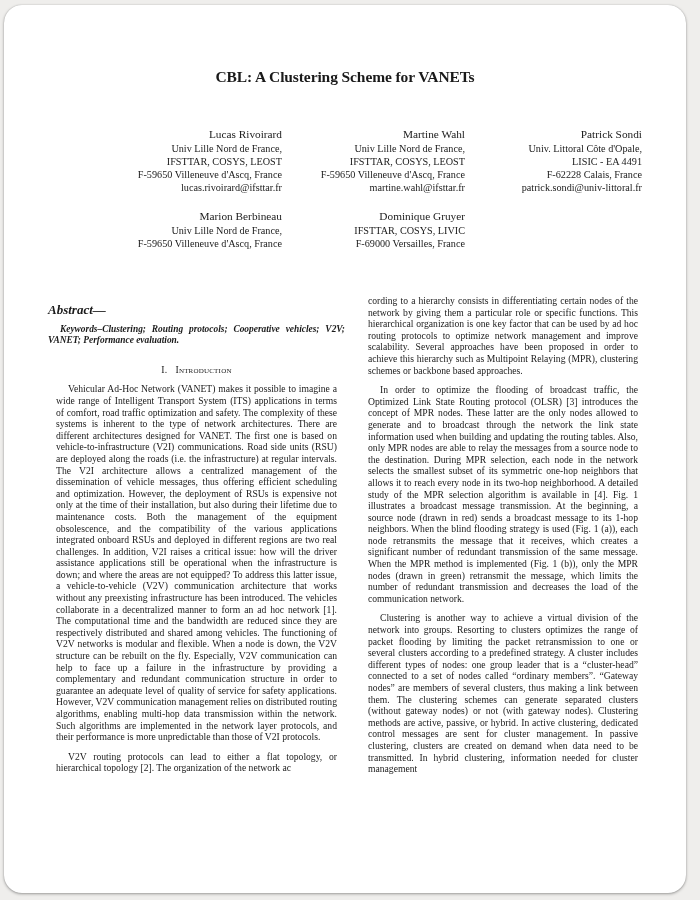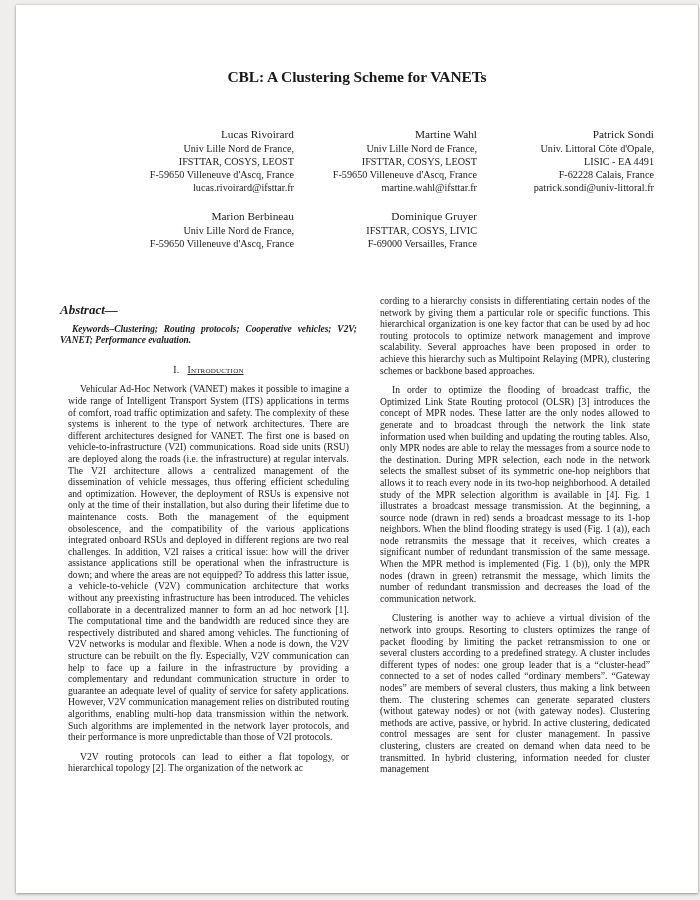--- a/index.html
+++ b/index.html
@@ -4,23 +4,24 @@
 <style>
   html, body { margin: 0; padding: 0; }
   body {
     width: 700px; height: 900px; overflow: hidden;
     background: #efeeec;
     font-family: "Liberation Serif", "DejaVu Serif", serif;
     color: #1a1a1a;
     position: relative;
   }
   .page {
-    position: absolute; left: 16px; top: 5px; width: 682px; height: 888px;
+    position: absolute; left: 4px; top: 5px; width: 682px; height: 888px;
     background: #ffffff;
     box-shadow: 0 1px 3px rgba(0,0,0,0.35), 0 0 1px rgba(0,0,0,0.25);
+    border-radius: 18px;
   }
   .title {
     position: absolute; left: 0; right: 0; top: 63px;
     text-align: center; font-weight: bold; font-size: 15.5px; letter-spacing: -0.1px;
   }
   .author {
     position: absolute; width: 200px; text-align: right;
     font-size: 10.2px; line-height: 13px;
   }
   .author .name { font-size: 11.3px; line-height: 16px; }
@@ -32,21 +33,21 @@
   .col-left { left: 44px; top: 282px; width: 297px; }
   .col-right { left: 356px; top: 282px; width: 286px; }
   .col p { margin: 8px; text-indent: 12px; }
   .col p.noindent { text-indent: 0; }
   .col p.gap { margin-top: 6px; }
   .abstract-label { font-style: italic; font-weight: bold; font-size: 13px; margin: 17px 0 8px 0; }
   .keywords { font-style: italic; font-weight: bold; font-size: 9.4px; text-indent: 12px; margin: 0 0 17px 0; }
   .section-heading {
     text-align: center; font-size: 9.8px; margin: 0 0 1px 0; letter-spacing: 0.2px;
   }
-  .section-heading .sc { font-variant: small-caps; text-decoration: underline; }
+  .section-heading .sc { font-variant: small-caps; }
 </style>
 </head>
 <body>
 
 <div class="page">
 
   <div class="title">CBL: A Clustering Scheme for VANETs</div>
 
   <div class="author" style="left:78px; top:121px;">
     <div class="name">Lucas Rivoirard</div>

